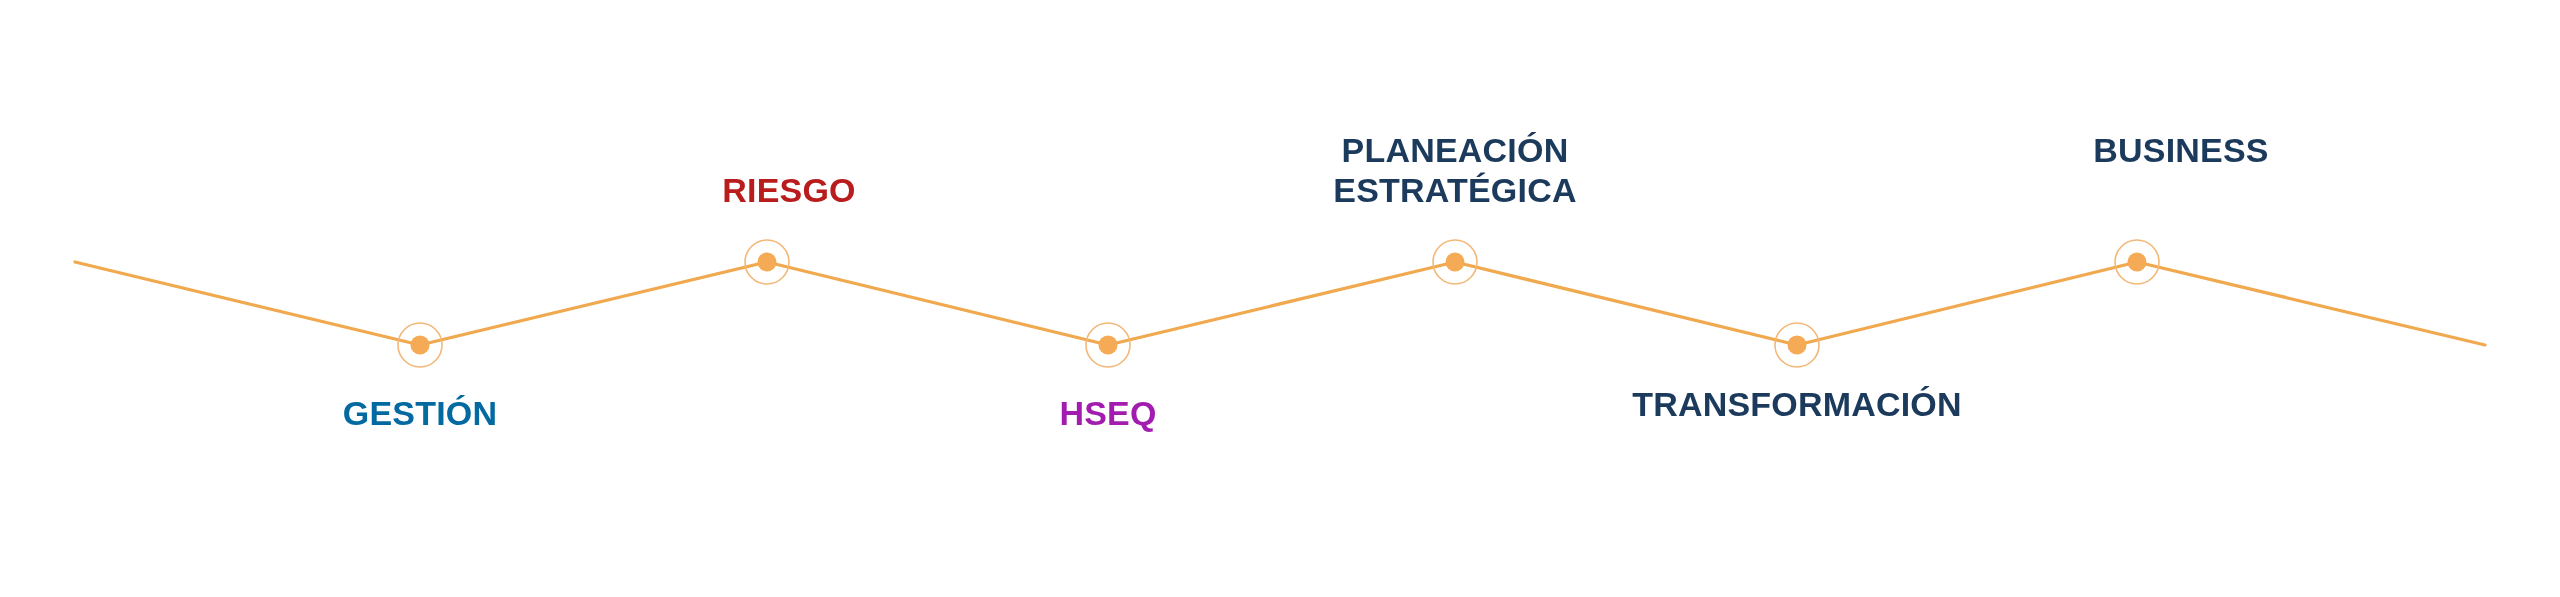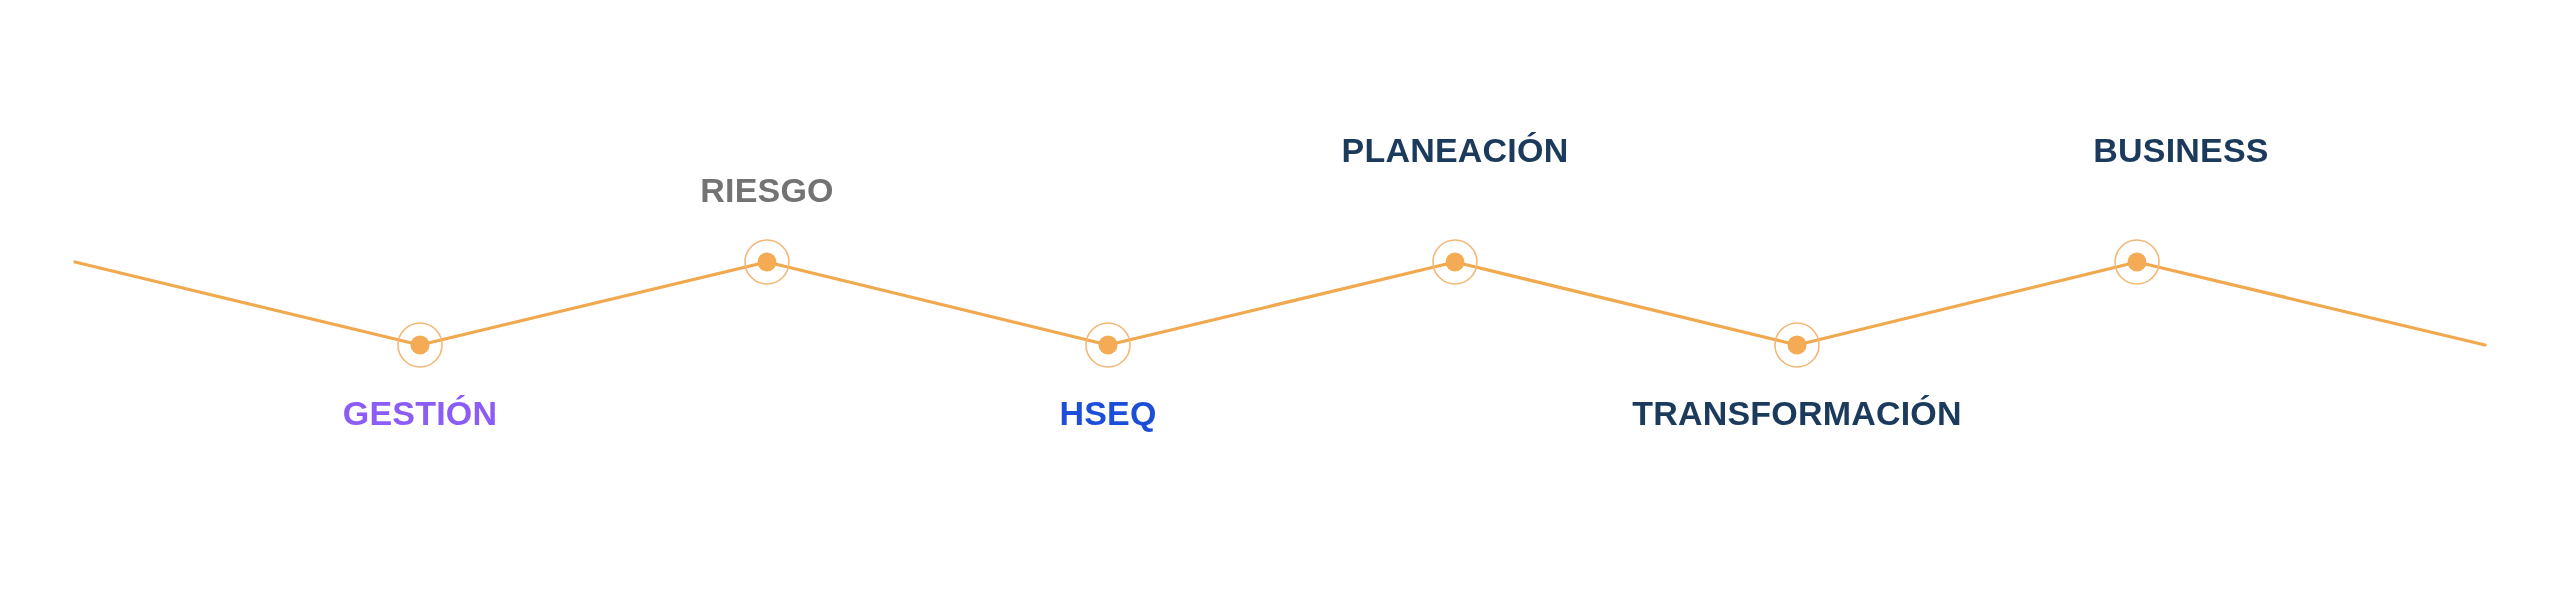--- a/index.html
+++ b/index.html
@@ -74,33 +74,34 @@
           <circle cx="1797" cy="345" r="9.5" fill="#f5ab55"></circle>
         </g>
         <g>
           <circle cx="2137" cy="262" r="22" fill="none" stroke="#f3b877" stroke-width="1.6"></circle>
           <circle cx="2137" cy="262" r="9.5" fill="#f5ab55"></circle>
         </g>
       </g>
   </svg>
 
   <div id="labels-layer">
-      <div class="node-label" style="left: 420px; color: #8b5cf6; top: 393px;">
+      <div class="node-label" style="left: 420px; color: #0369a1; top: 393px;">
         <span class="label-line">GESTIÓN</span>
       </div>
-      <div class="node-label" style="left: 767px; color: #737373; top: 170px;">
+      <div class="node-label" style="left: 789px; color: #b91c1c; top: 170px;">
         <span class="label-line">RIESGO</span>
       </div>
-      <div class="node-label" style="left: 1108px; color: #1d4ed8; top: 393px;">
+      <div class="node-label" style="left: 1108px; color: #a21caf; top: 393px;">
         <span class="label-line">HSEQ</span>
       </div>
       <div class="node-label" style="left: 1455px; color: rgb(27, 58, 92); top: 130px;">
         <span class="label-line">PLANEACIÓN</span>
+        <span class="label-line">ESTRATÉGICA</span>
       </div>
-      <div class="node-label" style="left: 1797px; color: rgb(27, 58, 92); top: 393px;">
+      <div class="node-label" style="left: 1797px; color: rgb(27, 58, 92); top: 384px;">
         <span class="label-line">TRANSFORMACIÓN</span>
       </div>
       <div class="node-label" style="left: 2137px; color: rgb(27, 58, 92); top: 130px; margin-left: 44px;">
         <span class="label-line">BUSINESS</span>
       </div>
     </div>
 
 </div>
 
 </body></html>

